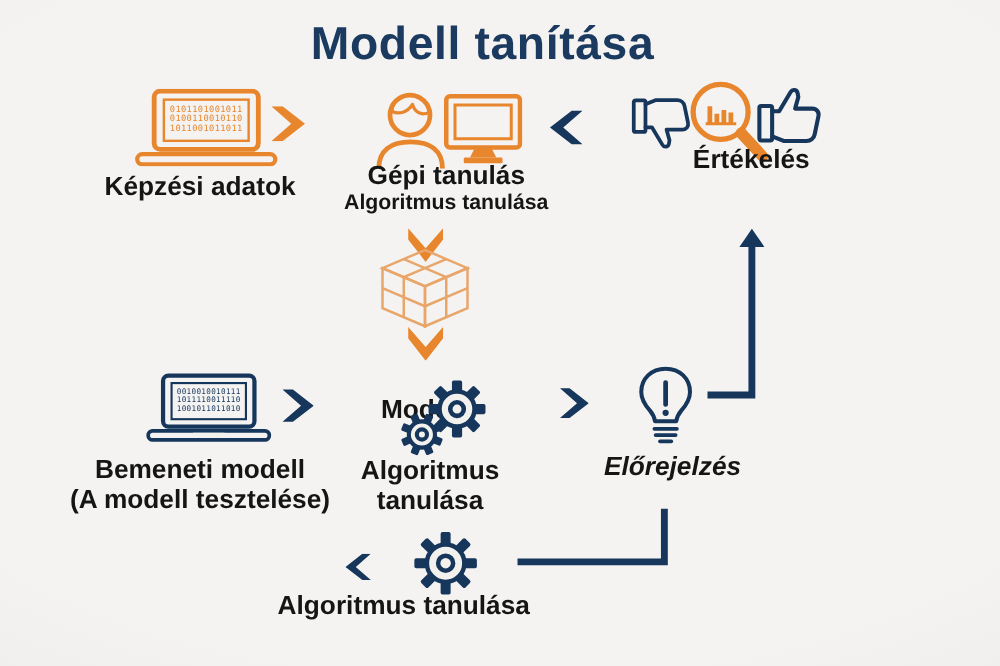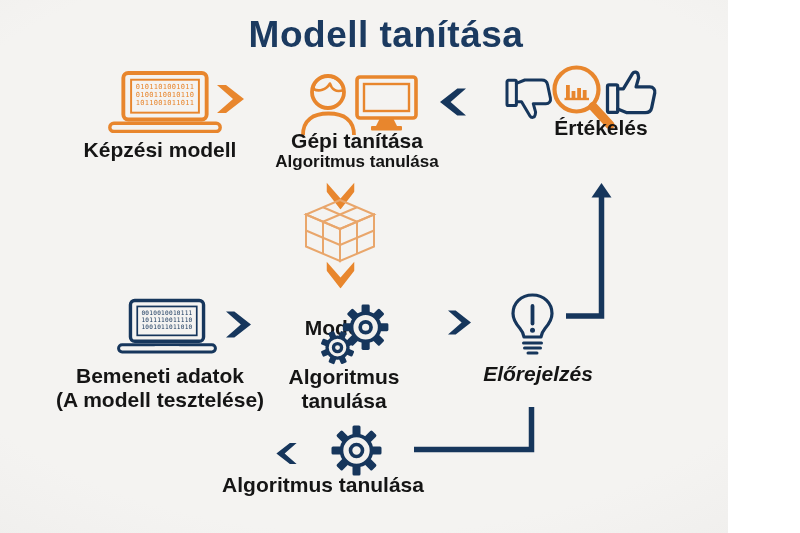--- a/index.html
+++ b/index.html
@@ -1,20 +1,19 @@
 <!DOCTYPE html>
 <html><head>
 <meta charset="utf-8">
 <style>
   html,body{margin:0;padding:0;}
   .canvas{
-    position:relative;width:688px;height:533px;overflow:hidden;
+    position:relative;width:800px;height:533px;overflow:hidden;
     background:radial-gradient(ellipse 120% 100% at 50% 45%, #f4f3f1 55%, #e8e7e5 100%);
     font-family:"Liberation Sans", sans-serif;
-    padding-left:40px;
   }
   .abs{position:absolute;}
   .ctr{transform:translateX(-50%);white-space:nowrap;}
   .title{
     left:386px;top:14px;font-size:37px;font-weight:bold;color:#1b3a60;letter-spacing:.5px;
   }
   .lbl{font-weight:bold;color:#151515;font-size:21px;}
   .lbl-sm{font-weight:bold;color:#151515;font-size:17px;}
   .icon svg{display:block;width:100%;height:100%;}
   
@@ -97,22 +96,22 @@
     </svg>
   </div>
 
   <div class="abs icon" style="left:605px;top:67px;width:54px;height:49px;">
     <svg viewBox="0 0 52 48">
       <rect x="2" y="17.5" width="10" height="27" rx="1.5" class="st-n" stroke-width="3.2"></rect>
       <path d="M12 21.5 H17.5 L26.5 6.5 C28 4 31.5 4.6 32 7.5 L32.5 10.5 L30 19.5 H43.5 C46.8 19.5 49 22.2 48.3 25.4 L45.3 39.8 C44.7 42.8 42.1 44.8 39 44.8 H21 L12 41.2" class="st-n" stroke-width="3.2" stroke-linejoin="round" stroke-linecap="round"></path>
     </svg>
   </div>
 
-  <div class="abs ctr lbl" style="left:160px;top:138px;">Képzési modell</div>
-  <div class="abs ctr lbl" style="left:357px;top:129px;">Gépi tanítása</div>
+  <div class="abs ctr lbl" style="left:160px;top:138px;">Képzési adatok</div>
+  <div class="abs ctr lbl" style="left:357px;top:129px;">Gépi tanulás</div>
   <div class="abs ctr lbl-sm" style="left:357px;top:152px;">Algoritmus tanulása</div>
   <div class="abs ctr lbl" style="left:601px;top:116px;">Értékelés</div>
 
   <div class="abs icon rot-90" style="left:327px;top:182px;width:27px;height:28px;">
     <svg viewBox="0 0 27 28">
         <polygon points="0,0 9,0 27,14 9,28 0,28 16,14" class="fl-o"></polygon>
       </svg>
   </div>
 
   <div class="abs icon" style="left:303px;top:199px;width:74px;height:64px;">
@@ -194,21 +193,21 @@
     <svg viewBox="0 0 46 64">
       <path d="M23 2 C11.5 2 3.5 10 3.5 20.5 C3.5 27 7 31.5 10.5 35.5 C13 38.5 14 40.5 14.5 44 H31.5 C32 40.5 33 38.5 35.5 35.5 C39 31.5 42.5 27 42.5 20.5 C42.5 10 34.5 2 23 2 Z" class="st-n" stroke-width="3.2" stroke-linejoin="round"></path>
       <line x1="23" y1="13" x2="23" y2="30.5" class="st-n" stroke-width="3.8" stroke-linecap="round"></line>
       <circle cx="23" cy="37.2" r="2.5" class="fl-n"></circle>
       <line x1="14" y1="50" x2="32" y2="50" class="st-n" stroke-width="3" stroke-linecap="round"></line>
       <line x1="15" y1="55" x2="31" y2="55" class="st-n" stroke-width="3" stroke-linecap="round"></line>
       <line x1="18.5" y1="60" x2="27.5" y2="60" class="st-n" stroke-width="3" stroke-linecap="round"></line>
     </svg>
   </div>
 
-  <div class="abs ctr lbl" style="left:160px;top:364px;">Bemeneti adatok</div>
+  <div class="abs ctr lbl" style="left:160px;top:364px;">Bemeneti modell</div>
   <div class="abs ctr lbl" style="left:160px;top:388px;text-align:center;">(A modell tesztelése)</div>
   <div class="abs ctr lbl" style="left:344px;top:389px;">tanulása</div>
   <div class="abs ctr lbl" style="left:344px;top:365px;">Algoritmus</div>
   <div class="abs ctr lbl" style="left:538px;top:362px;font-style:italic;">Előrejelzés</div>
 
   <div class="abs icon mirror-x" style="left:276px;top:443px;width:21px;height:21px;">
     <svg viewBox="0 0 27 28">
         <polygon points="0,0 9,0 27,14 9,28 0,28 16,14" class="fl-n"></polygon>
       </svg>
   </div>

